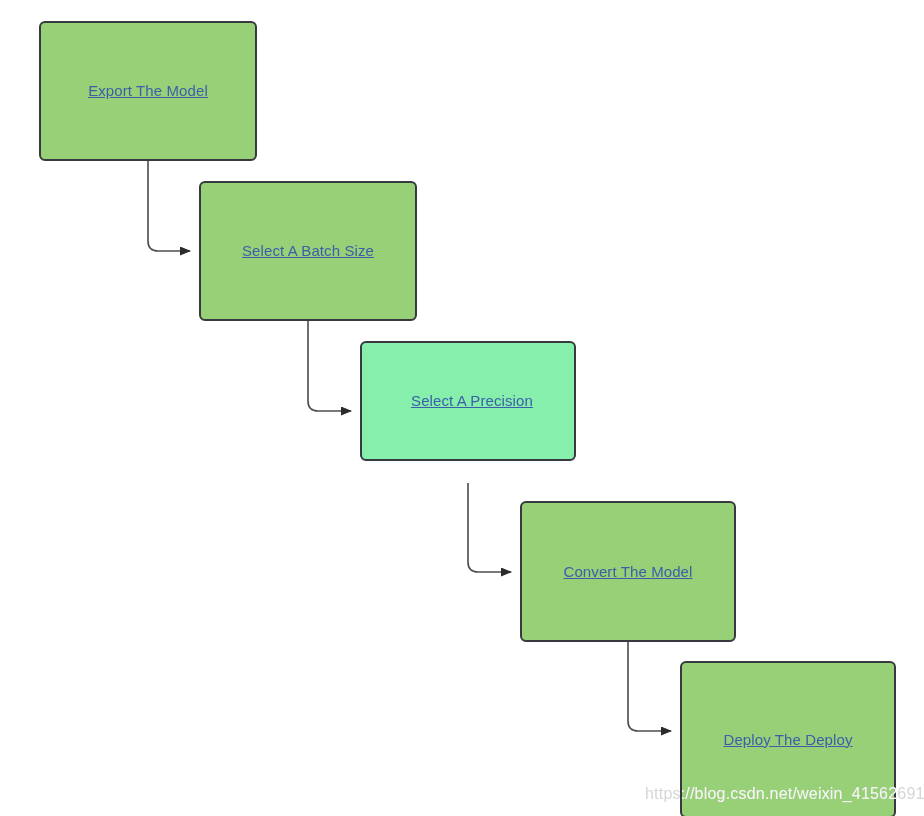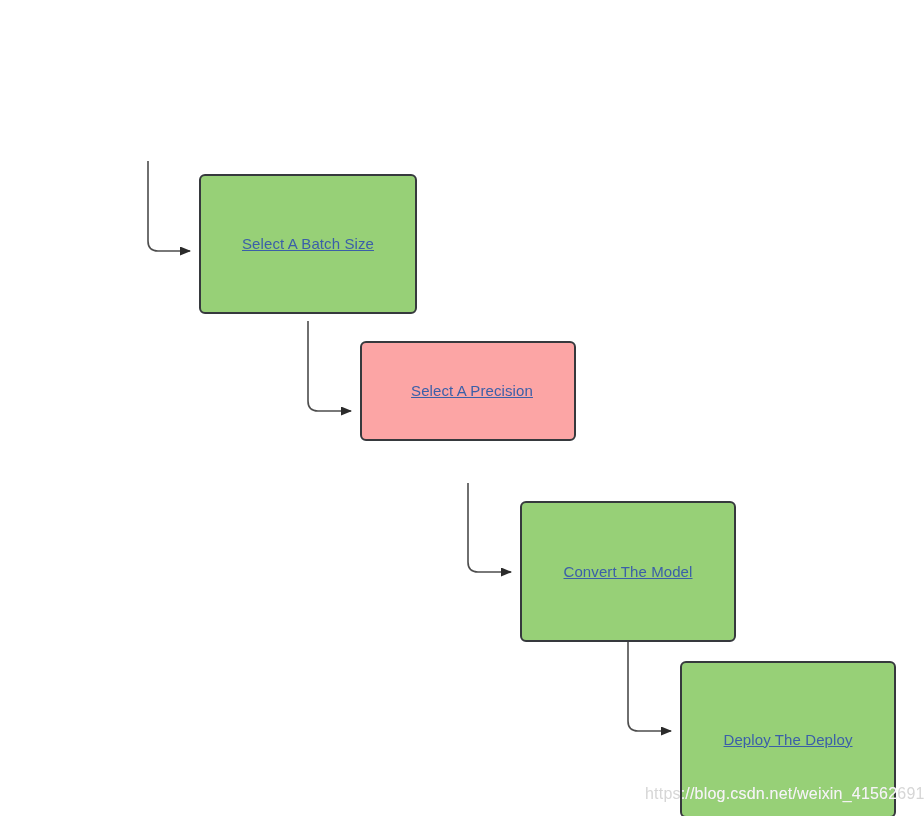--- a/index.html
+++ b/index.html
@@ -82,26 +82,29 @@
       <marker id="arrowhead" markerWidth="11" markerHeight="9" refX="10" refY="4.5" orient="auto" markerUnits="userSpaceOnUse">
         <path d="M 0 0 L 11 4.5 L 0 9 z" fill="#2b2b2b"></path>
       </marker>
     </defs>
     <path class="edge-path" fill="none" stroke="#4d4d4d" stroke-width="1.6" marker-end="url(#arrowhead)" d="M 148 161 L 148 241 Q 148 251 158 251 L 190 251"></path>
     <path class="edge-path" fill="none" stroke="#4d4d4d" stroke-width="1.6" marker-end="url(#arrowhead)" d="M 308 321 L 308 401 Q 308 411 318 411 L 351 411"></path>
     <path class="edge-path" fill="none" stroke="#4d4d4d" stroke-width="1.6" marker-end="url(#arrowhead)" d="M 468 483 L 468 562 Q 468 572 478 572 L 511 572"></path>
     <path class="edge-path" fill="none" stroke="#4d4d4d" stroke-width="1.6" marker-end="url(#arrowhead)" d="M 628 642 L 628 721 Q 628 731 638 731 L 671 731"></path>
   </svg>
 
+  <div class="node" style="left: 39px; top: 21px; width: 218px; height: 140px; background: rgb(151, 208, 119); border-color: rgb(54, 57, 61);">
+    <span class="node-label" style="color: rgb(59, 95, 168);">Export The Model</span>
+  </div>
 
-  <div class="node" style="left: 199px; top: 174px; width: 218px; height: 140px; background: rgb(151, 208, 119); border-color: rgb(54, 57, 61);">
+  <div class="node" style="left: 199px; top: 181px; width: 218px; height: 140px; background: rgb(151, 208, 119); border-color: rgb(54, 57, 61);">
     <span class="node-label" style="color: rgb(59, 95, 168);">Select A Batch Size</span>
   </div>
 
-  <div class="node" style="left: 360px; top: 341px; width: 216px; height: 100px; background: #fca5a5; border-color: rgb(54, 57, 61); padding-left: 8px;">
+  <div class="node" style="left: 360px; top: 341px; width: 216px; height: 120px; background: #86efac; border-color: rgb(54, 57, 61); padding-left: 8px;">
     <span class="node-label" style="color: rgb(59, 95, 168);">Select A Precision</span>
   </div>
 
   <div class="node" style="left: 520px; top: 501px; width: 216px; height: 141px; background: rgb(151, 208, 119); border-color: rgb(54, 57, 61);">
     <span class="node-label" style="color: rgb(59, 95, 168); text-align: center;">Convert The Model</span>
   </div>
 
   <div class="node" style="left: 680px; top: 661px; width: 216px; height: 157px; background: rgb(151, 208, 119); border-color: rgb(54, 57, 61);">
     <span class="node-label" style="color: rgb(59, 95, 168);">Deploy The Deploy</span>
   </div>

